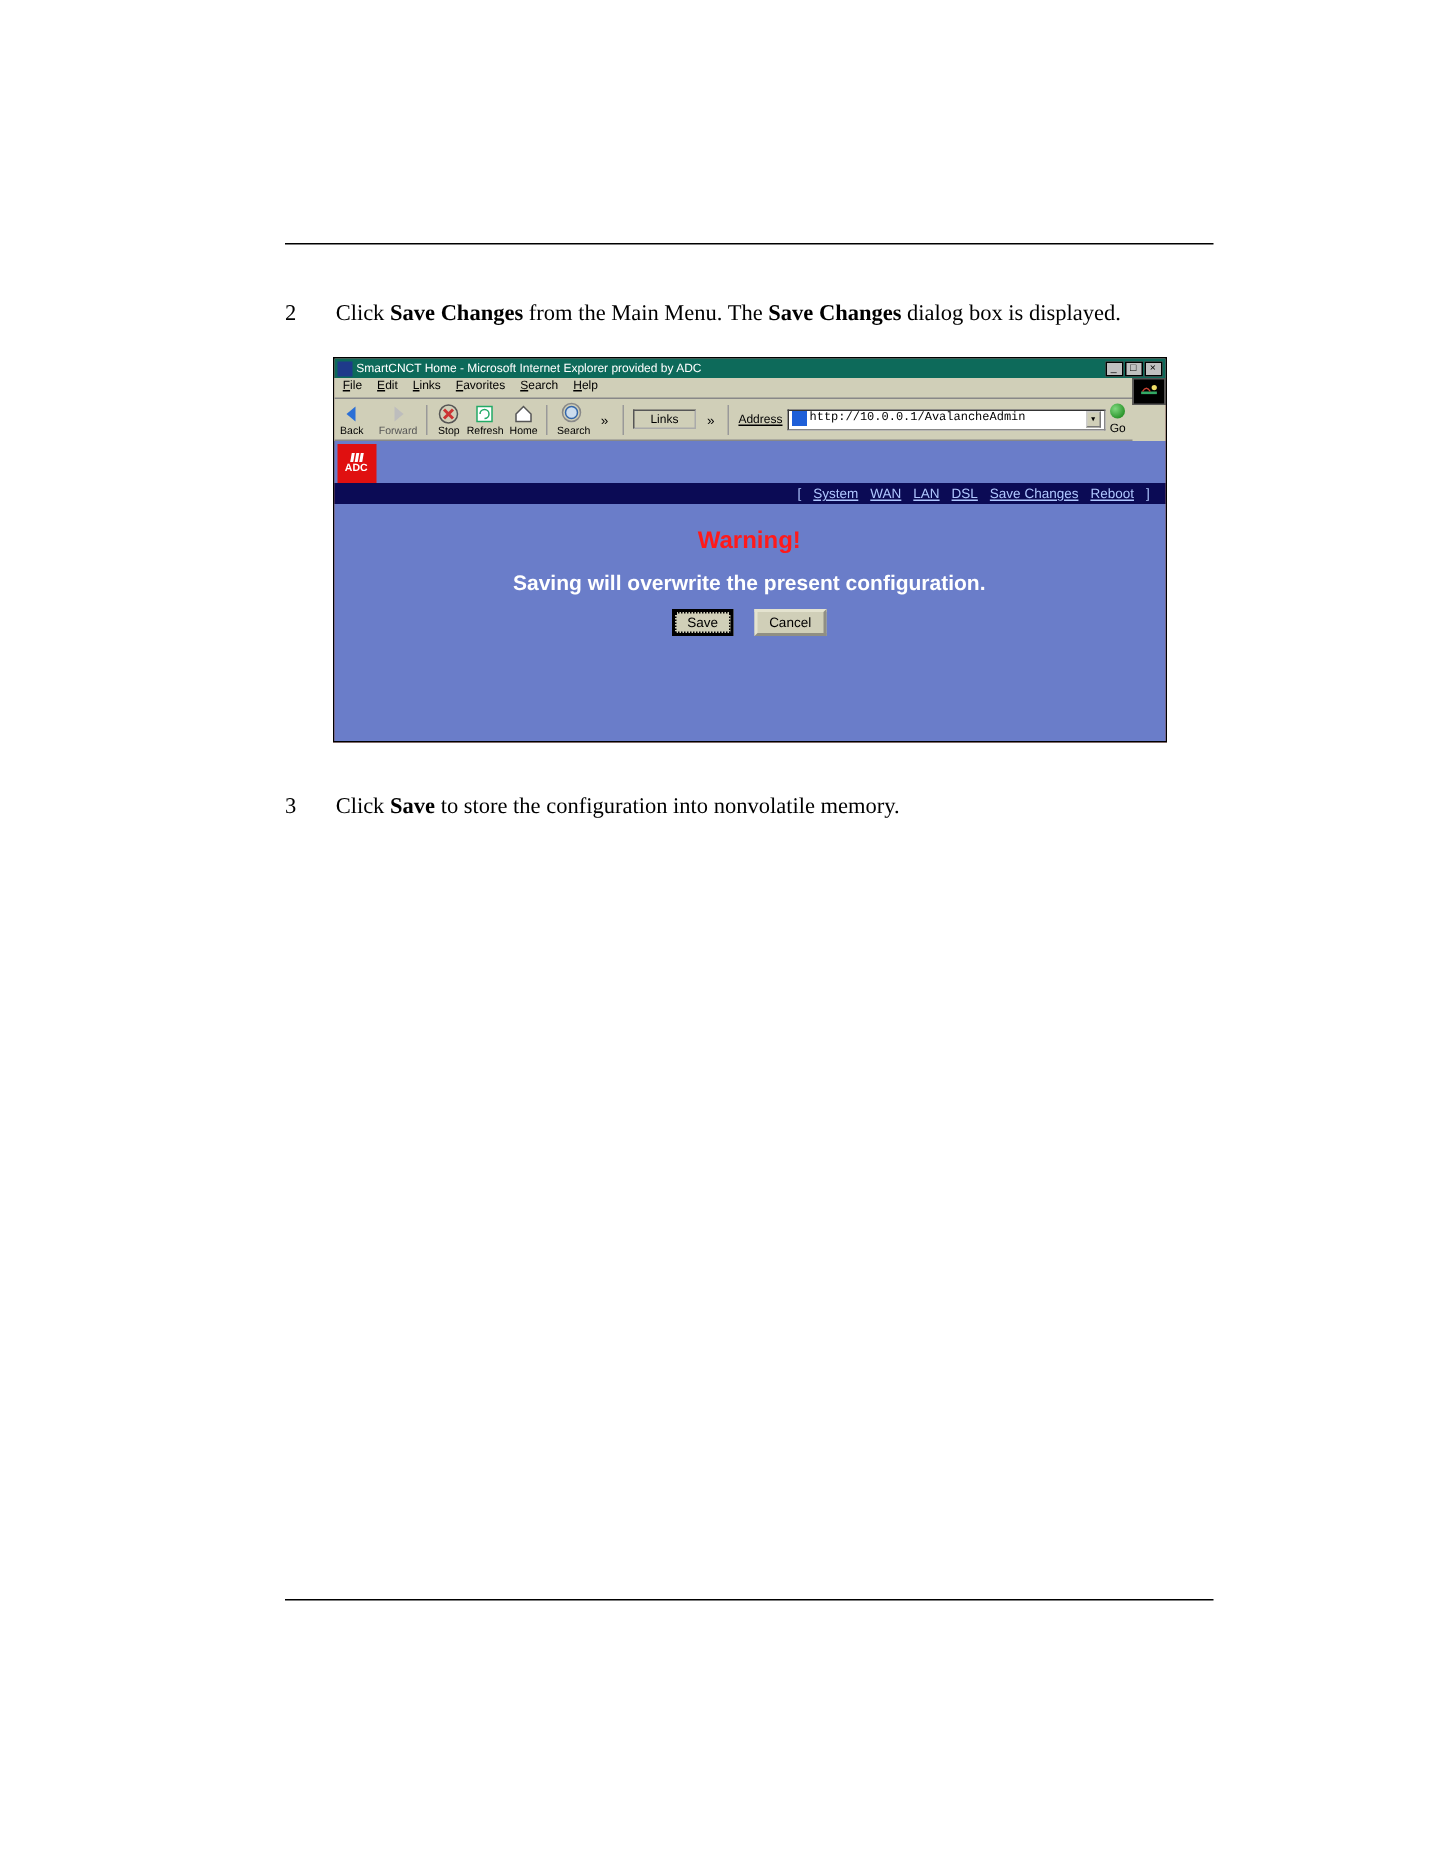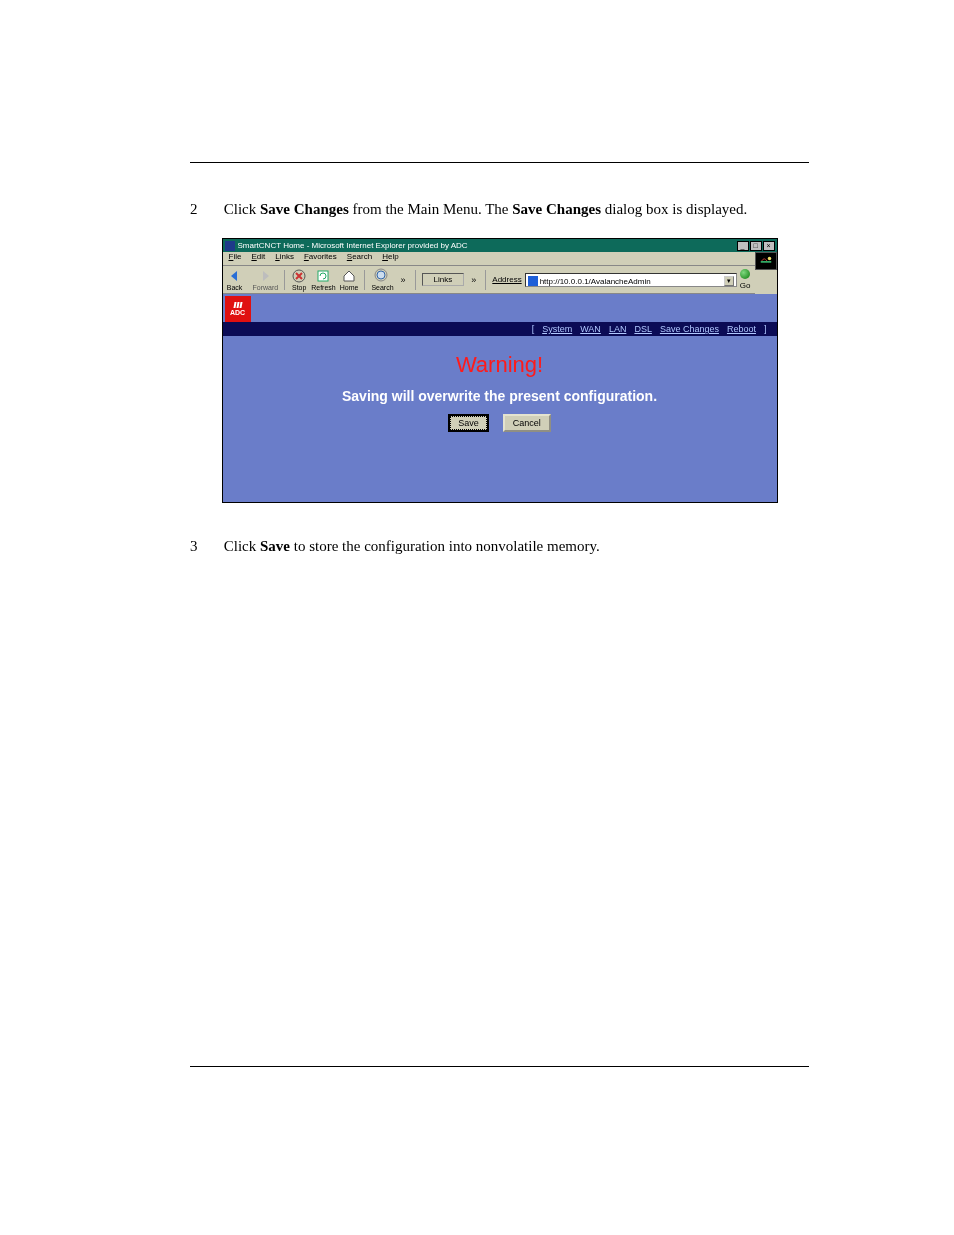--- a/index.html
+++ b/index.html
@@ -41,41 +41,41 @@
   }
   .tbgroup { display:flex; align-items:center; gap:10px; }
   .tbtn { display:flex; flex-direction:column; align-items:center; font-size:7px; color:#555; gap:1px; }
   .tbtn.enabled { color:#000; }
   .tbtn .ico { width:16px; height:14px; display:flex; align-items:center; justify-content:center; }
   .sep { width:1px; height:20px; background:#999; margin:0 2px; }
   .chev { font-size:9px; padding:0 3px; }
   .linksbox { background:#d0cfb8; border:1px inset #aaa; padding:1px 11px; font-size:8px; }
   .addrwrap { display:flex; align-items:center; gap:3px; flex:1; }
   .addrlabel { font-size:8px;text-decoration:underline; }
-  .addrfield { flex:1; display:flex; align-items:flex-end; background:#fff; border:1px inset #888; height:14px; padding:0 2px; gap:2px; }
+  .addrfield { flex:1; display:flex; align-items:flex-start; background:#fff; border:1px inset #888; height:14px; padding:0 2px; gap:2px;font-family:Liberation Mono, monospace; }
   .addrfield .eicon { width:10px; height:10px; background:#1e5fd8; display:inline-block; }
   .addrfield .url { font-size:8px; white-space:nowrap; overflow:hidden; flex:1; }
   .addrfield .dd { width:10px; background:#d0cfb8; border:1px outset #ccc; text-align:center; font-size:7px; }
   .gobtn { font-size:8px; display:flex; align-items:center; gap:2px;flex-direction:column; }
   .gobtn .gico { width:10px;height:10px;border-radius:50%;background:radial-gradient(circle at 35% 35%, #7fd87f, #0a7a0a); display:inline-block;}
 
   .logobar { background:#6a7dc9; height:28px; padding:2px; }
   .logo { width:26px; height:26px; background:#e01010; display:flex; flex-direction:column; align-items:center; justify-content:center; color:#fff; font-weight:bold; font-size:7px; line-height:7px; }
   .logo .stripes { display:flex; gap:1px; margin-bottom:1px;}
   .logo .stripes span { width:2px; height:6px; background:#fff; transform:skewX(-10deg); display:inline-block;}
 
   .navline {
     background:#0b0b55; height:14px; color:#fff; font-size:9px;
     display:flex; justify-content:flex-end; align-items:center; padding:0 10px; gap:8px;
   }
   .navline a { color:#b0c8ff; text-decoration:underline; cursor:pointer;text-align:right; }
   .navline .br { color:#b0c8ff; }
 
   .content { background:#6a7dc9; padding:10px 12px 70px 12px; text-align:center; }
-  .warning { color:#ff1a1a; font-weight:normal; font-size:22px; font-family:Arial,sans-serif; margin:6px 0 10px; }
+  .warning { color:#ff1a1a; font-weight:bold; font-size:16px; font-family:Arial,sans-serif; margin:6px 0 10px; }
   .bline { color:#fff; font-weight:bold; font-size:14px; font-family:Liberation Sans, sans-serif; margin:8px 0; }
   .btns { margin-top:10px; display:flex; justify-content:center; gap:14px; }
   .winbutton { background:#d0cfb8; border:2px outset #e4e3cf; font-size:9px; font-family:Tahoma,Arial,sans-serif; padding:2px 8px; cursor:pointer; }
   .winbutton.focus { outline:1px dotted #000; outline-offset:-3px; border:2px solid #000; }
   .page { position:relative; min-height: 1000px; }
   body { position:relative; }
   .footer-rule { position:absolute; left:190px; right:145px; top:1066px; border-top:1px solid #000; }
 </style>
 </head>
 <body>

